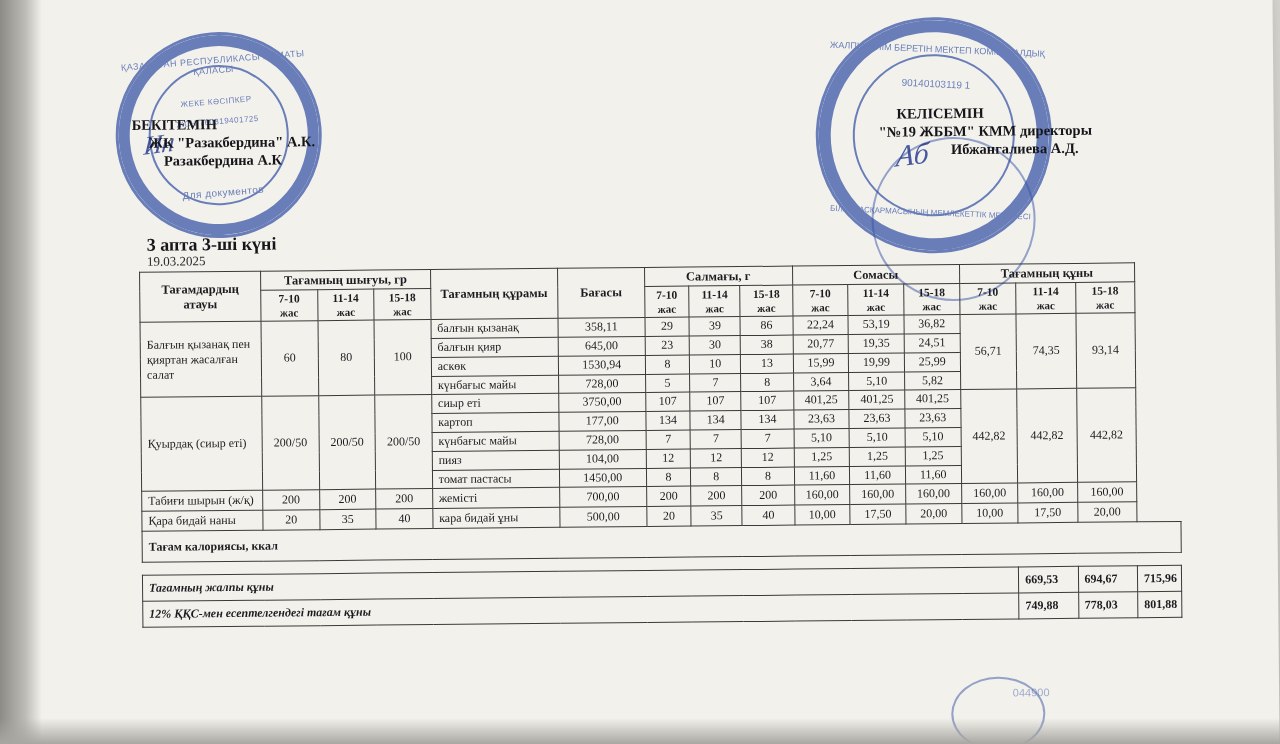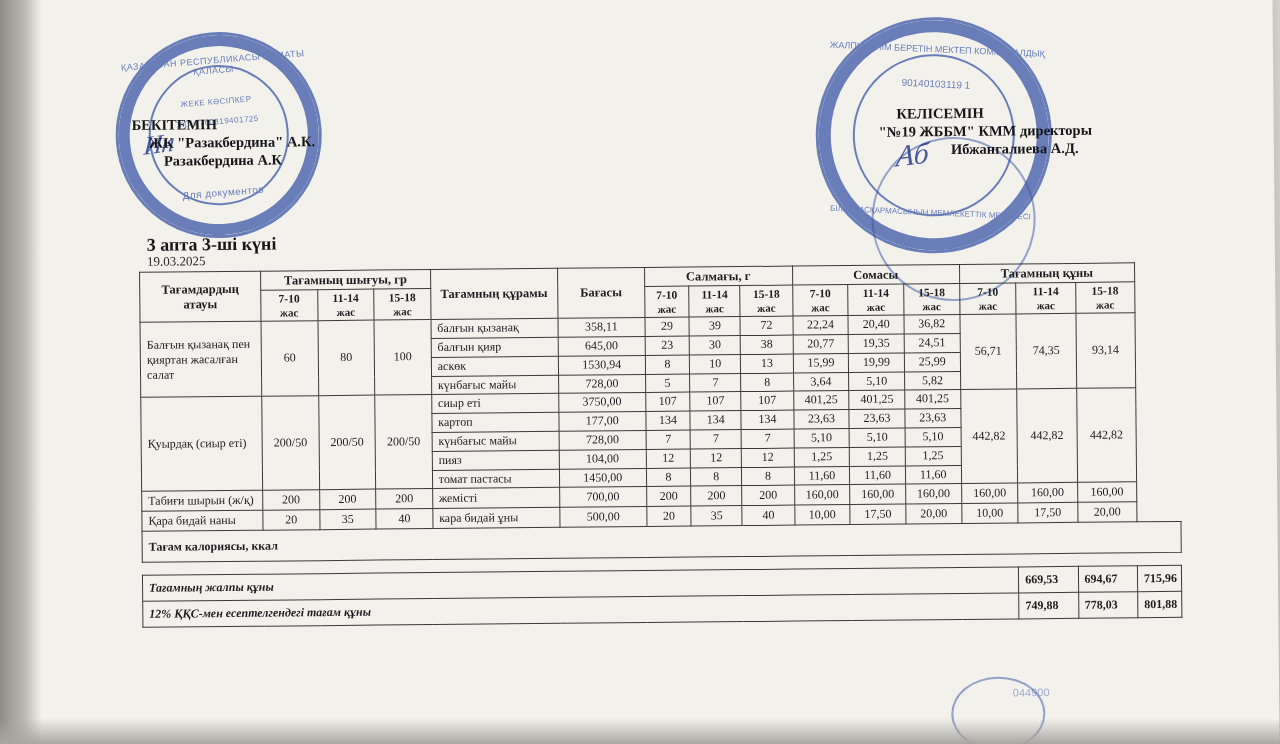--- a/index.html
+++ b/index.html
@@ -303,23 +303,23 @@
         <tbody id="tbody">
             <tr>
               <td class="name" rowspan="4">Балғын қызанақ пен қияртан жасалған салат</td>
               <td class="num" rowspan="4">60</td>
               <td class="num" rowspan="4">80</td>
               <td class="num" rowspan="4">100</td>
               <td class="ing">балғын қызанақ</td>
               <td class="num">358,11</td>
               <td class="num">29</td>
               <td class="num">39</td>
-              <td class="num">72</td>
+              <td class="num">86</td>
               <td class="num">22,24</td>
-              <td class="num">20,40</td>
+              <td class="num">53,19</td>
               <td class="num">36,82</td>
               <td class="num" rowspan="4">56,71</td>
               <td class="num" rowspan="4">74,35</td>
               <td class="num" rowspan="4">93,14</td>
             </tr>
             <tr>
               <td class="ing">балғын қияр</td>
               <td class="num">645,00</td>
               <td class="num">23</td>
               <td class="num">30</td>

